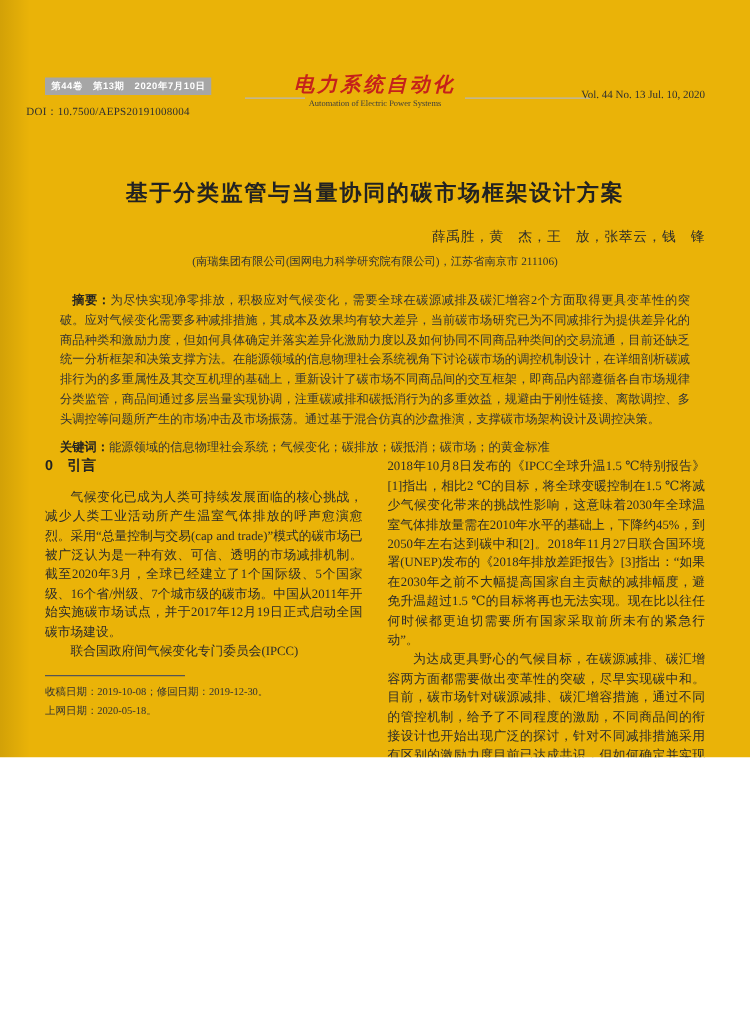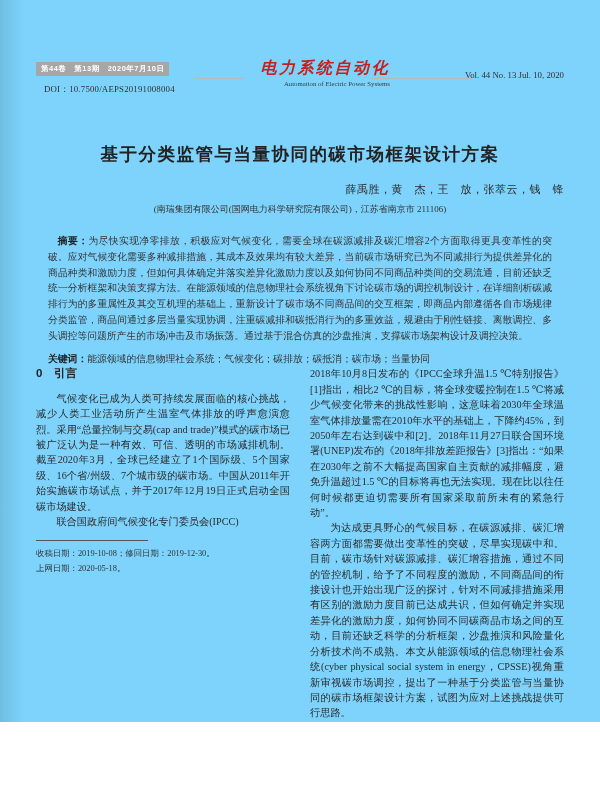--- a/index.html
+++ b/index.html
@@ -1,31 +1,31 @@
 <!DOCTYPE html>
 <html><head>
 <meta charset="utf-8">
 <style>
   html,body { margin:0; padding:0; background:#ffffff; }
   .page {
-    position:relative; width:600px; height:722px; background:#7dd3fc;
+    position:relative; width:600px; height:606px; background:#eab308;
     font-family:"Liberation Serif","DejaVu Serif",serif; color:#2b2b2b; overflow:hidden;
   }
   .page::before {
     content:""; position:absolute; left:0; top:0; bottom:0; width:24px;
     background:linear-gradient(to right, rgba(0,0,0,0.10), rgba(0,0,0,0)); pointer-events:none;
   }
   
   .issue-box {
     position:absolute; left:36px; top:62px; background:#a6a6a6; color:#ffffff;
     font-size:7.5px; font-weight:bold; padding:2px 5px; letter-spacing:0.5px;
     font-family:"Liberation Sans","DejaVu Sans",sans-serif;
   }
-  .doi { position:absolute; left:44px; top:84px; font-size:8.8px; letter-spacing:0.2px; color:#2f2f2f; }
-  .logo { position:absolute; left:50%; top:58px; transform:translateX(-50%); text-align:right; width:180px; }
+  .doi { position:absolute; left:21px; top:84px; font-size:8.8px; letter-spacing:0.2px; color:#2f2f2f; }
+  .logo { position:absolute; left:50%; top:58px; transform:translateX(-50%); text-align:center; width:180px; }
   .logo-cn { font-size:16px; font-weight:bold; font-style:italic; color:#c5211b; letter-spacing:2.5px; white-space:nowrap; }
   .logo-en { font-size:6.8px; color:#3c3c3c; margin-top:1px; white-space:nowrap; }
   .vol { position:absolute; right:36px; top:70px; font-size:8.8px; color:#2f2f2f; }
   .hline { position:absolute; top:78px; height:1px; background:#b8b8b8; }
   .hline-left { left:196px; width:48px; }
   .hline-right { left:372px; width:100px; }
   
   .content { position:absolute; left:36px; right:36px; top:136px; }
   .title {
     text-align:center; font-size:17.5px; font-weight:bold; letter-spacing:1.5px; margin:6px 0 16px;
@@ -71,21 +71,21 @@
   <div class="content">
 
     <h1 class="title">基于分类监管与当量协同的碳市场框架设计方案</h1>
     <div class="authors">薛禹胜，黄　杰，王　放，张萃云，钱　锋</div>
     <div class="affiliation">(南瑞集团有限公司(国网电力科学研究院有限公司)，江苏省南京市 211106)</div>
 
     <div class="abstract-block">
       <p><span class="label">摘要：</span><span>为尽快实现净零排放，积极应对气候变化，需要全球在碳源减排及碳汇增容2个方面取得更具变革性的突破。应对气候变化需要多种减排措施，其成本及效果均有较大差异，当前碳市场研究已为不同减排行为提供差异化的商品种类和激励力度，但如何具体确定并落实差异化激励力度以及如何协同不同商品种类间的交易流通，目前还缺乏统一分析框架和决策支撑方法。在能源领域的信息物理社会系统视角下讨论碳市场的调控机制设计，在详细剖析碳减排行为的多重属性及其交互机理的基础上，重新设计了碳市场不同商品间的交互框架，即商品内部遵循各自市场规律分类监管，商品间通过多层当量实现协调，注重碳减排和碳抵消行为的多重效益，规避由于刚性链接、离散调控、多头调控等问题所产生的市场冲击及市场振荡。通过基于混合仿真的沙盘推演，支撑碳市场架构设计及调控决策。</span></p>
     </div>
 
-    <div class="keywords"><span class="label">关键词：</span><span>能源领域的信息物理社会系统；气候变化；碳排放；碳抵消；碳市场；当量协同</span></div>
+    <div class="keywords"><span class="label">关键词：</span><span>能源领域的信息物理社会系统；气候变化；碳排放；碳抵消；碳市场；的黄金标准</span></div>
 
     <div class="columns">
 
       <div class="col">
         <h2 class="section-heading">0　引言</h2>
         <p>气候变化已成为人类可持续发展面临的核心挑战，减少人类工业活动所产生温室气体排放的呼声愈演愈烈。采用“总量控制与交易(cap and trade)”模式的碳市场已被广泛认为是一种有效、可信、透明的市场减排机制。截至2020年3月，全球已经建立了1个国际级、5个国家级、16个省/州级、7个城市级的碳市场。中国从2011年开始实施碳市场试点，并于2017年12月19日正式启动全国碳市场建设。</p>
         <p>联合国政府间气候变化专门委员会(IPCC)</p>
         <div class="footnote-rule"></div>
         <div class="footnote">
           <p>收稿日期：2019-10-08；修回日期：2019-12-30。</p>

